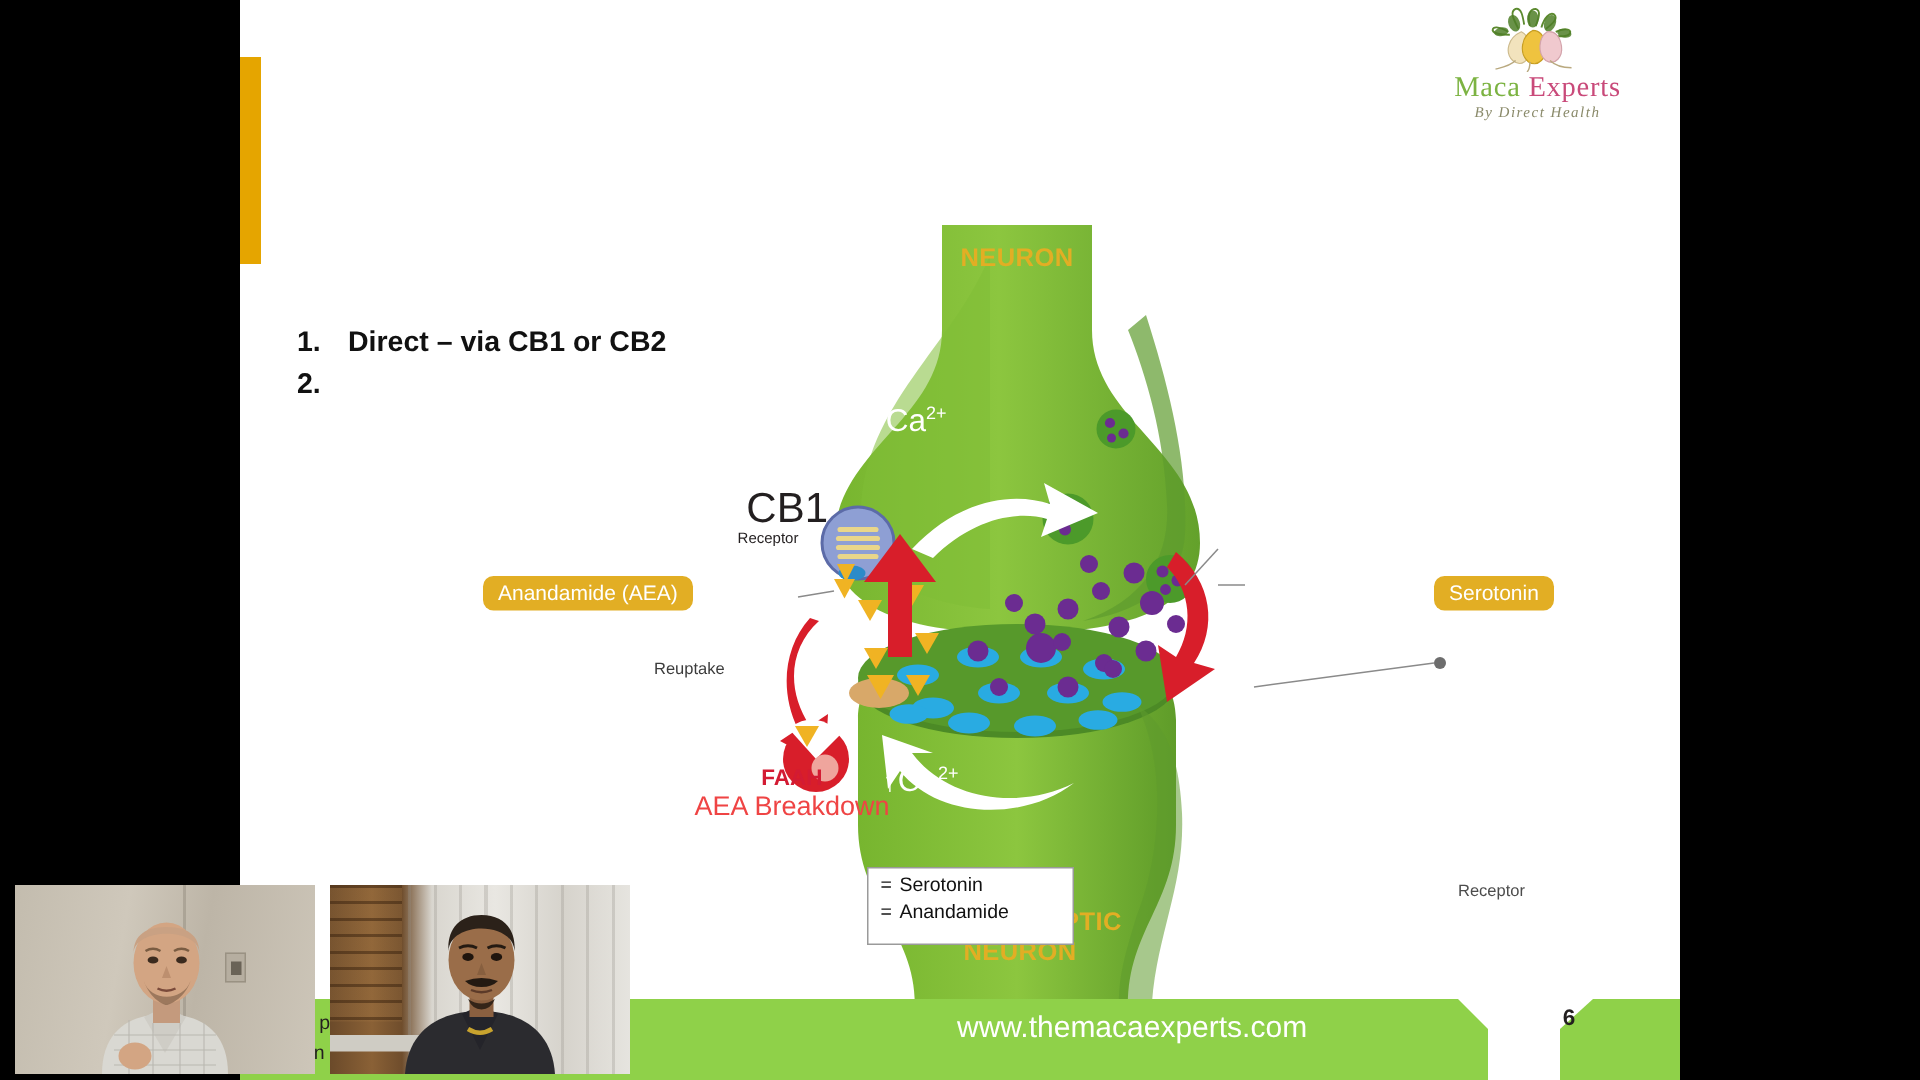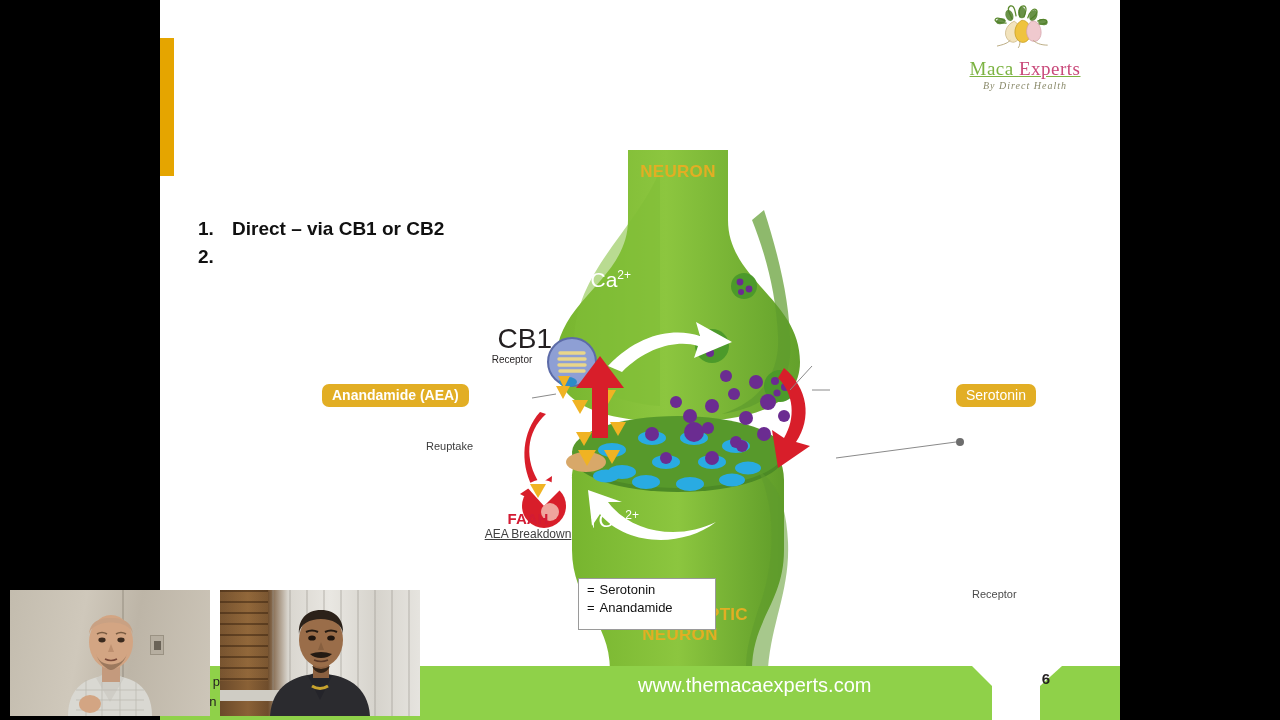--- a/index.html
+++ b/index.html
@@ -25,21 +25,21 @@
     font-size:54px; font-weight:400; color:#111; letter-spacing:-0.5px;
     font-family:"Liberation Sans", sans-serif; line-height:1.1;
     white-space:nowrap;
   }
 
   
   .logo-wrap { position:absolute; right:20px; top:4px; width:150px; height:80px; text-align:center; }
   .logo-art { height:44px; display:block; margin:0 auto; }
   .logo-name {
     font-size:19px; color:#7CB342; font-family:"Liberation Serif", serif;
-    letter-spacing:0.5px; line-height:1; margin-top:11px;text-decoration:underline;
+    letter-spacing:0.5px; line-height:1; margin-top:1px;
   }
   .logo-name .e2 { color:#C94A7A; }
   .logo-sub {
     font-size:10px; color:#8a8a6a; font-family:"Liberation Serif", serif;
     font-style:italic; letter-spacing:1px; margin-top:2px;
   }
 
   
   .list { position:absolute; left:38px; top:218px; width:330px; }
   .list-row { display:flex; font-size:19px; font-weight:bold; color:#111; margin-bottom:6px; }
@@ -60,29 +60,29 @@
   .lbl-postsyn { left:200px; top:455px; }
 
   .lbl-cb1 { left:112px; top:175px; width:80px; text-align:center; }
   .lbl-cb1 .big { font-size:28px; color:#231f20; line-height:1;text-align:right; }
   .lbl-cb1 .sm { font-size:10px; color:#231f20; margin-top:1px; }
 
   .badge {
     background:#E2AE24; color:#fff; border-radius:7px;
     padding:4px 10px; font-size:14px; white-space:nowrap; line-height:1.1;
   }
-  .badge-aea { left:-38px; top:234px;font-weight:bold; }
+  .badge-aea { left:-38px; top:234px; }
   .badge-sero { left:596px; top:234px; }
 
   .lbl-receptor { left:612px; top:438px; font-size:11px; color:#4c4c4c; }
-  .lbl-reuptake { left:66px; top:290px; font-size:11px; color:#3c3c3c; }
+  .lbl-reuptake { left:76px; top:290px; font-size:11px; color:#3c3c3c; }
 
   .lbl-faah { left:98px; top:360px; width:140px; text-align:center; }
   .lbl-faah .f1 { font-size:15px; font-weight:bold; color:#D31B33; line-height:1.15; }
-  .lbl-faah .f2 { font-size:12px; color:#404040;text-decoration:underline; }
+  .lbl-faah .f2 { font-size:18px; color:#ef4444; }
 
   .lbl-ca-down { left:220px; top:118px; font-size:21px; color:#ffffff; }
   .lbl-ca-up   { left:228px; top:358px; font-size:21px; color:#ffffff; }
   .lbl-ca-down sup, .lbl-ca-up sup { font-size:12px; }
 
   
   .legend-box {
     position:absolute; left:218px; top:428px; width:138px; height:52px;
     border:1px solid #9a9a9a; background:#fff;
   }

